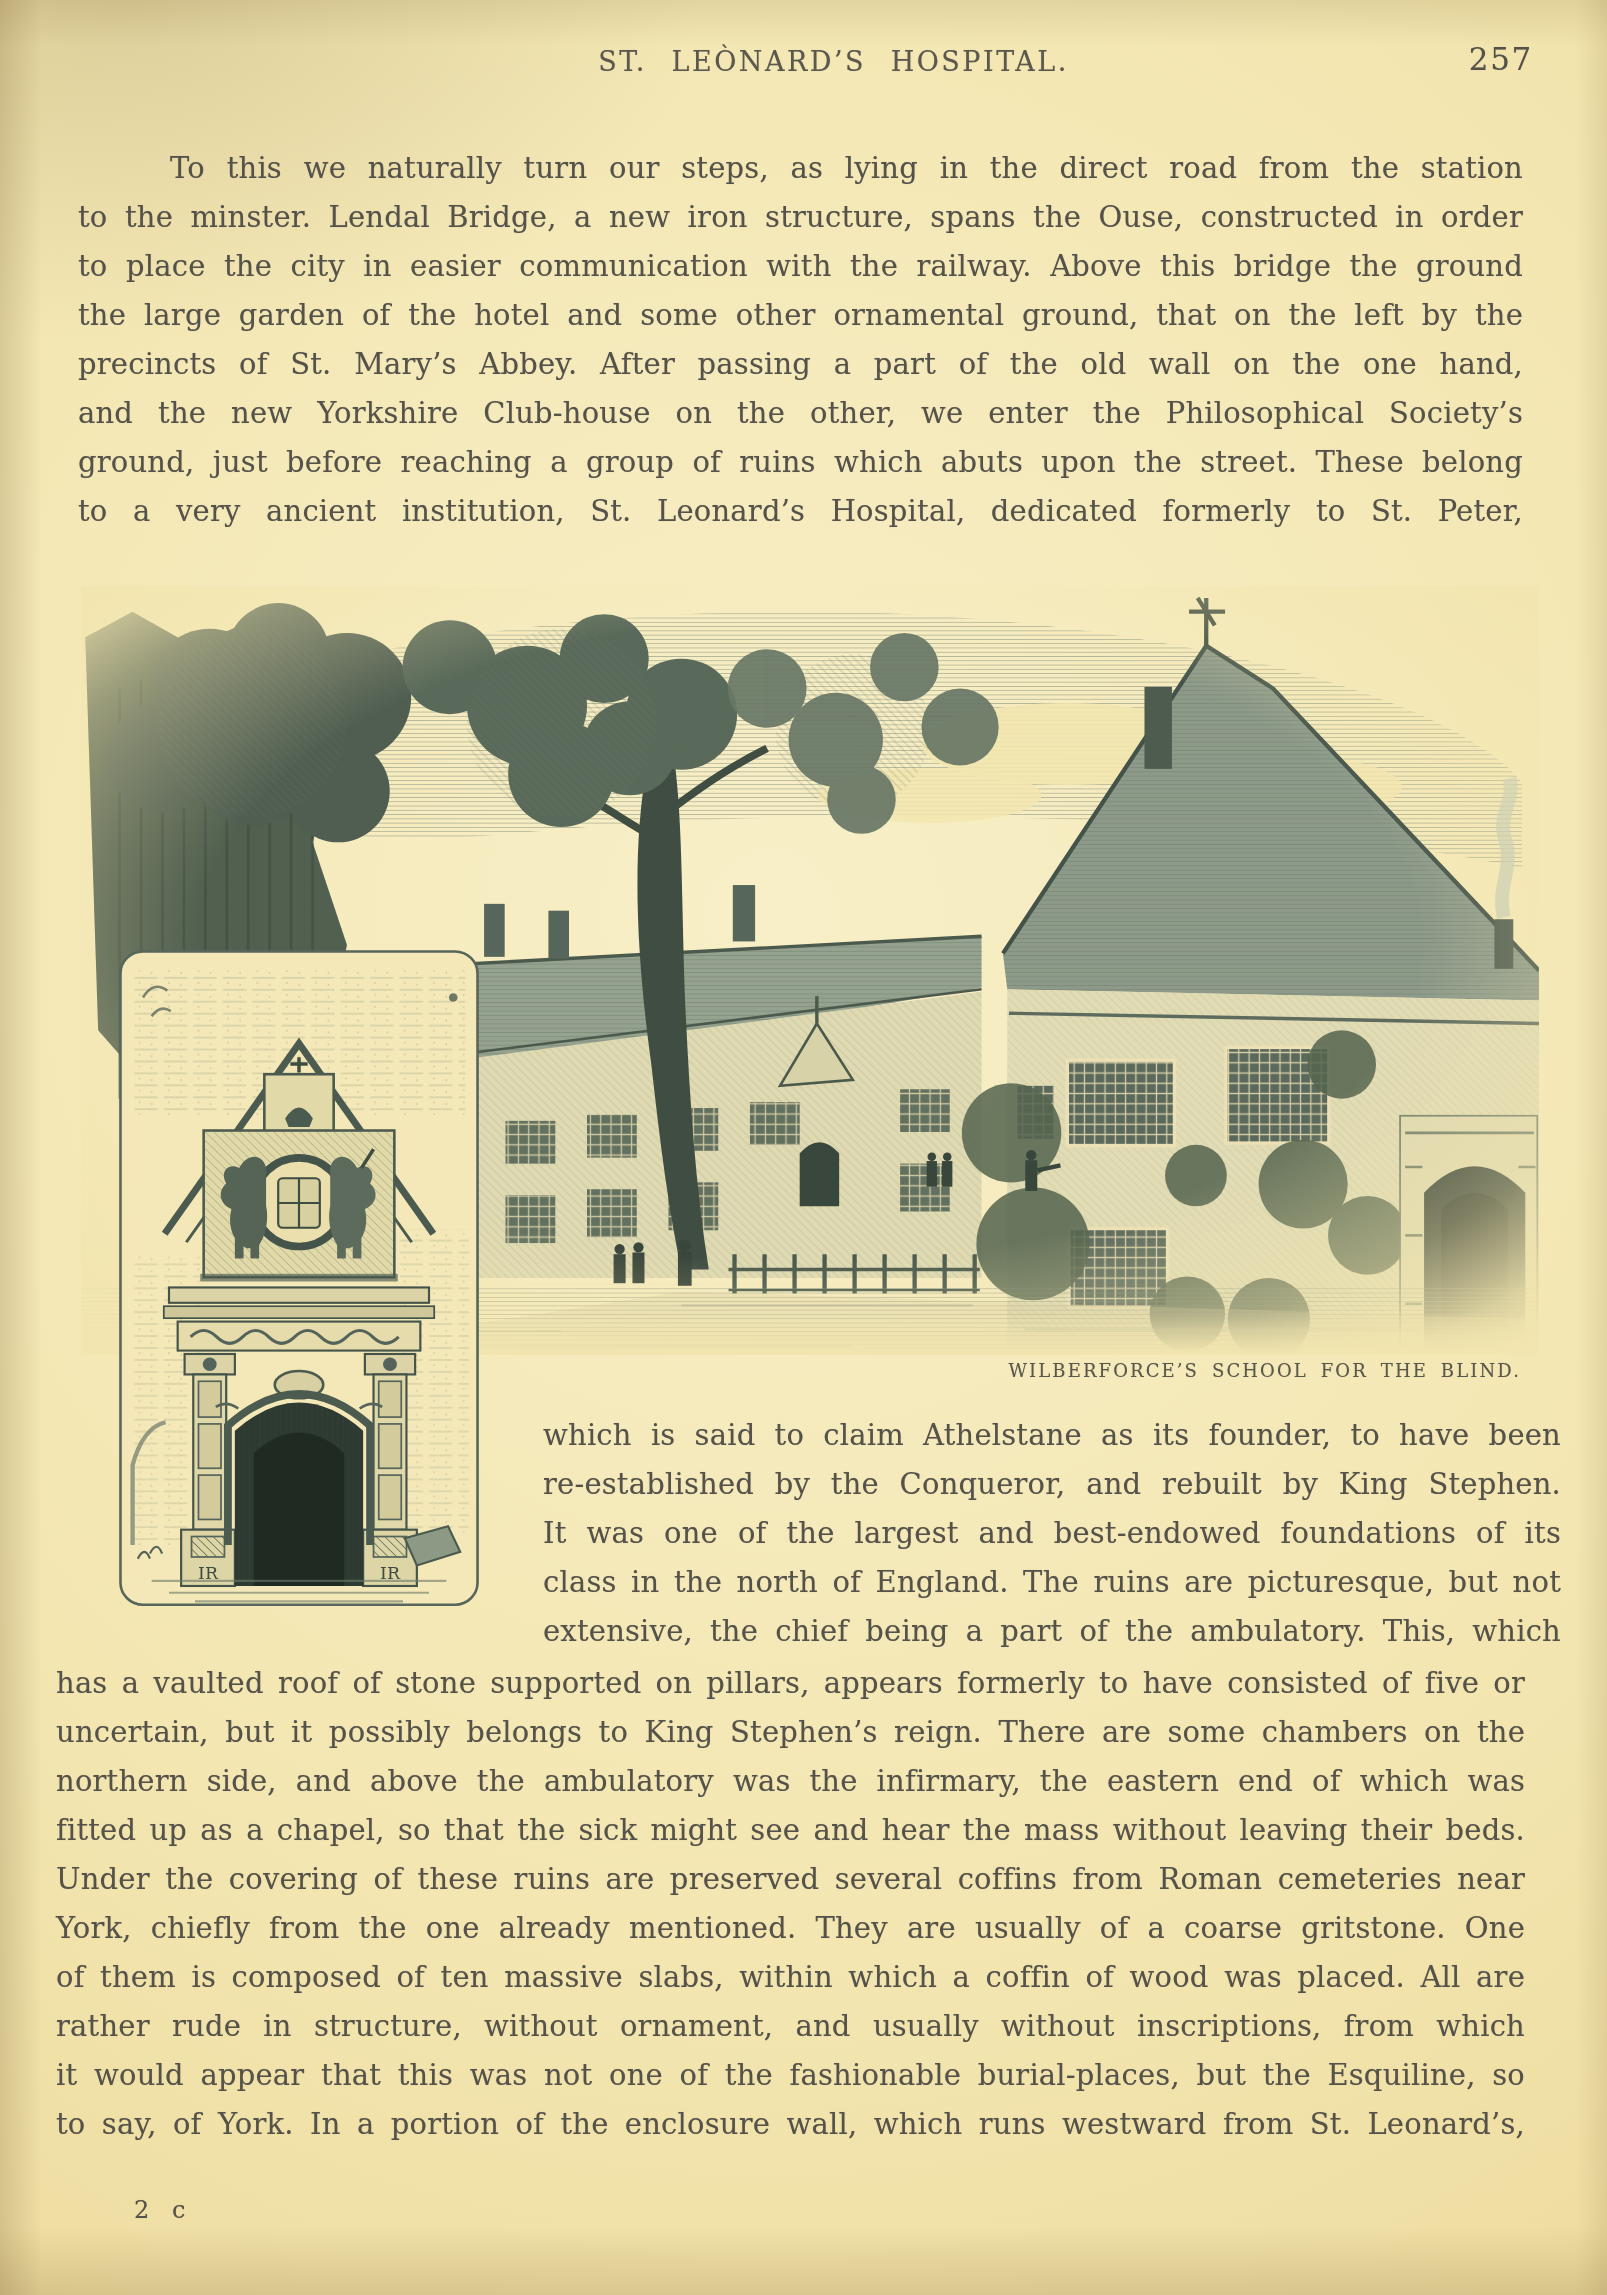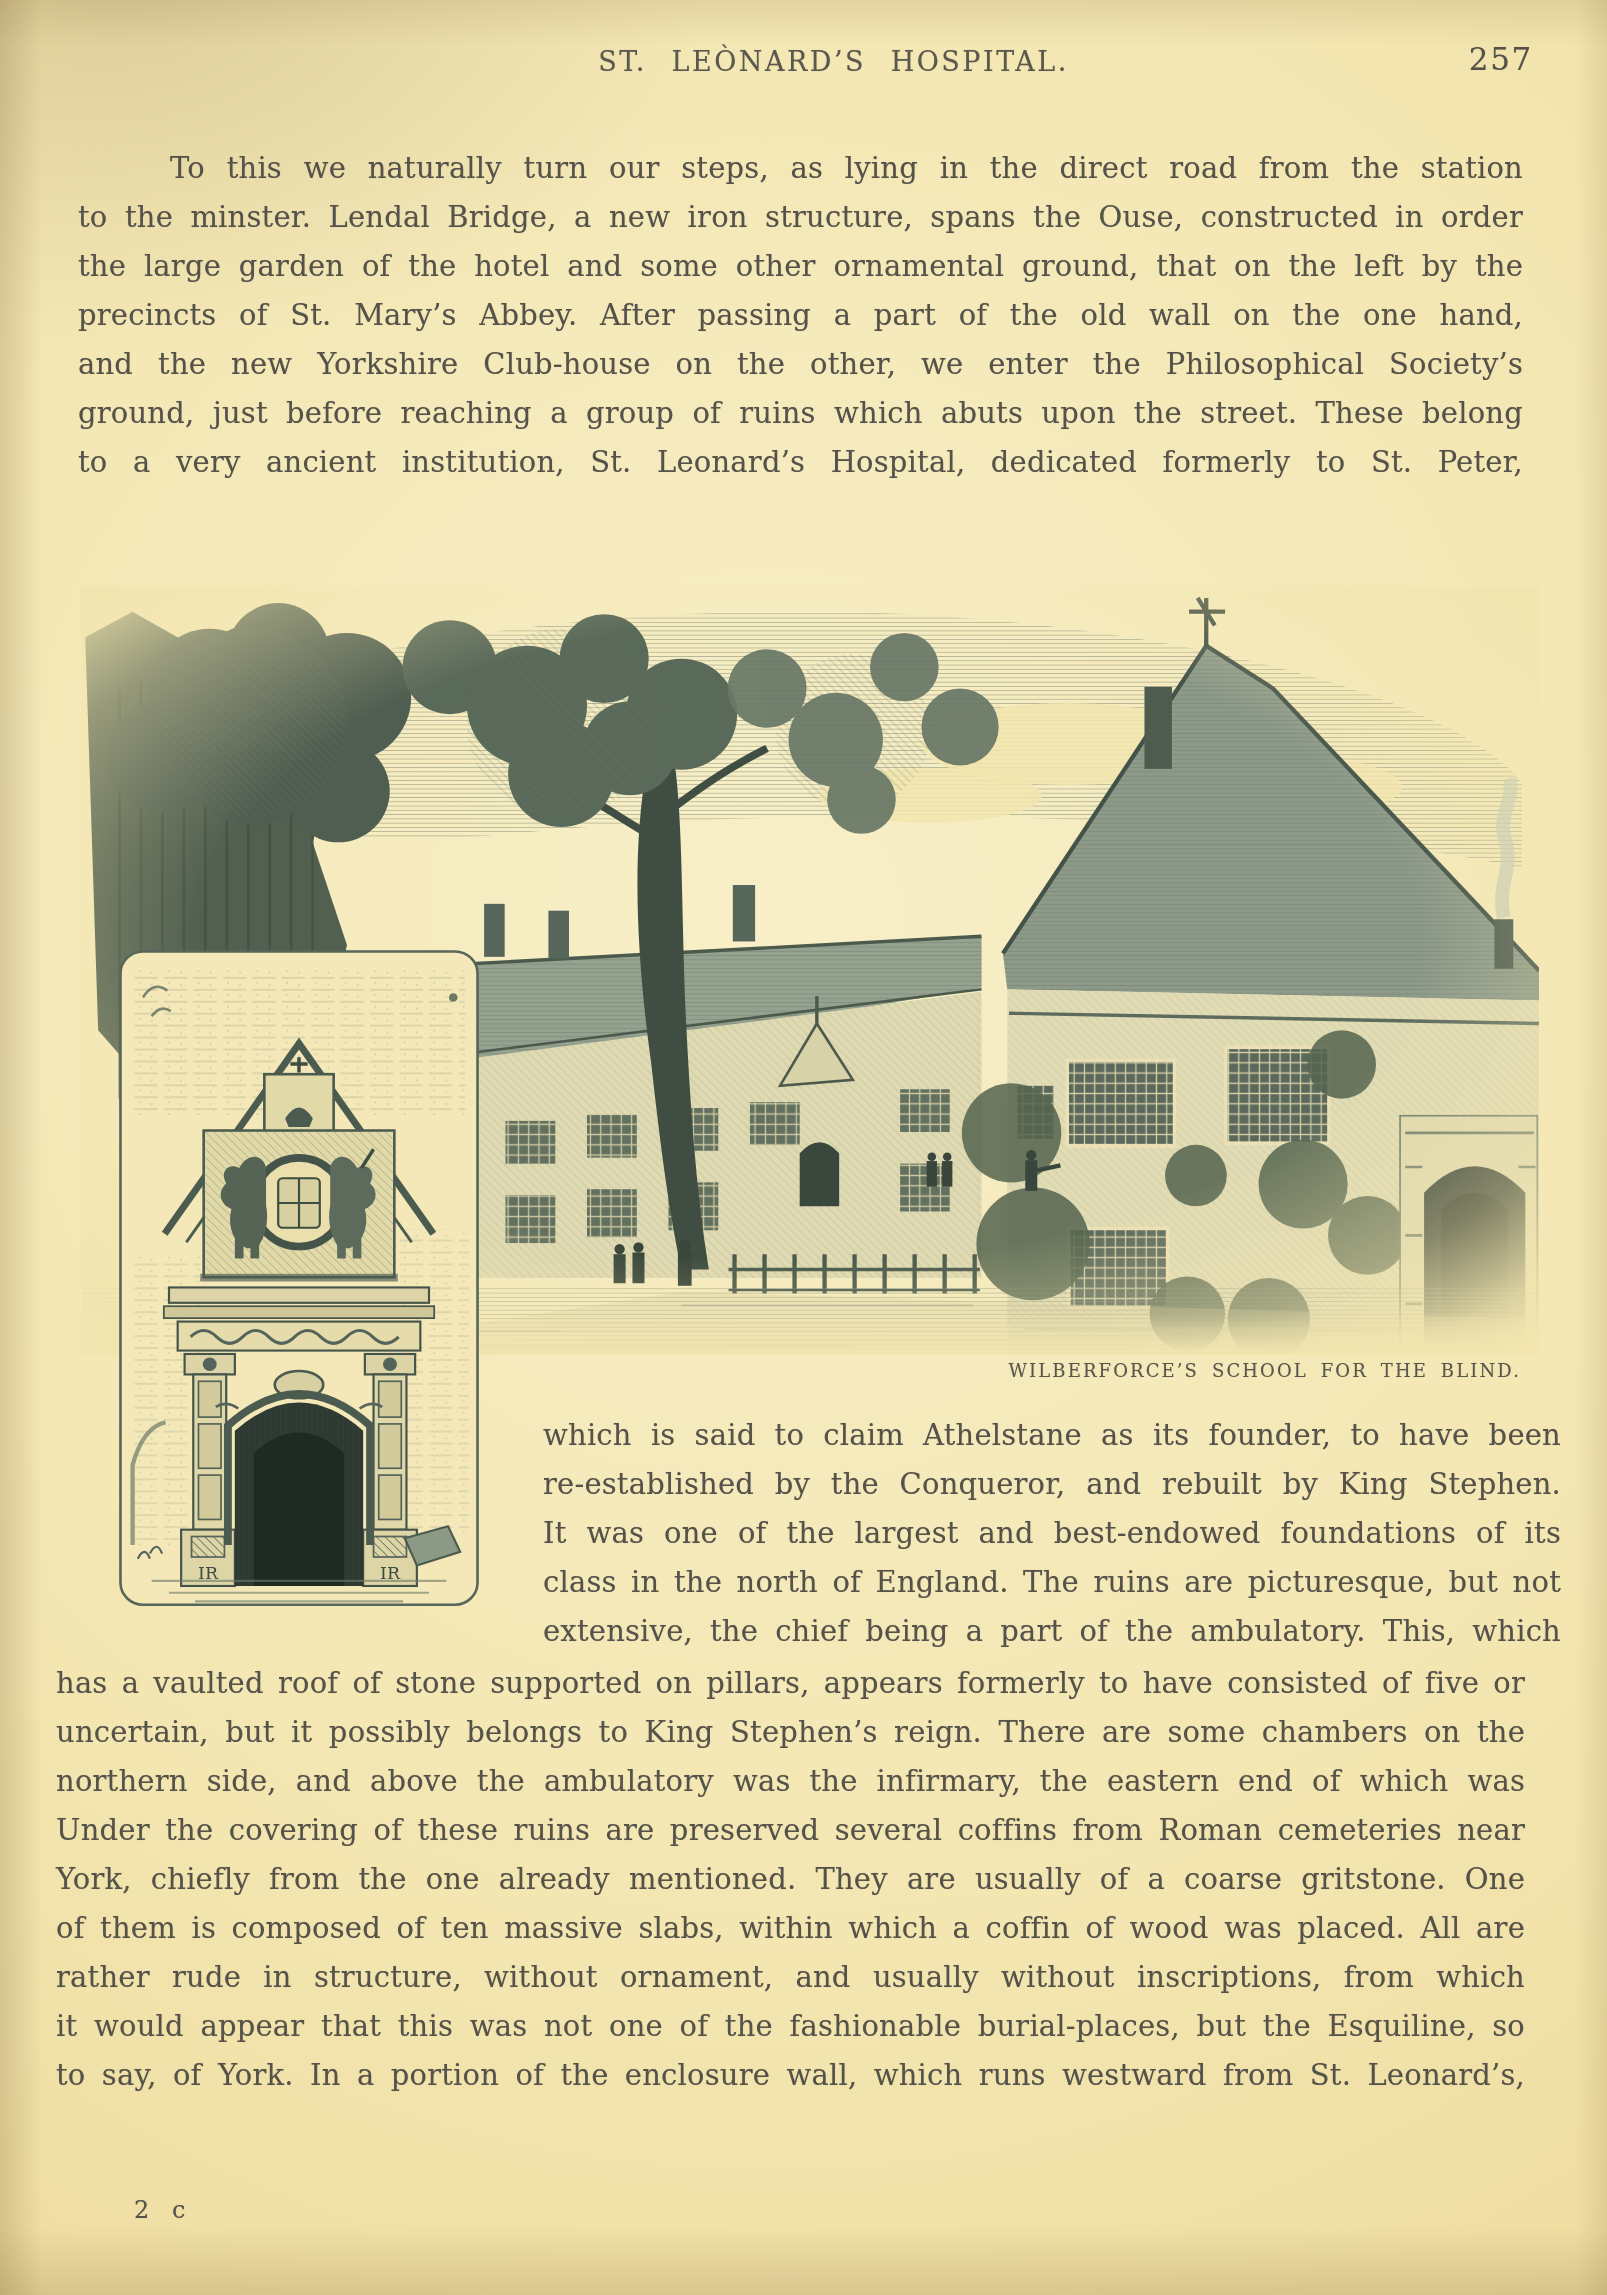--- a/index.html
+++ b/index.html
@@ -52,20 +52,21 @@
 <body>
 
 <div class="page">
 
   <div class="hdr-title">ST. LEÒNARD’S HOSPITAL.</div>
   <div class="hdr-num">257</div>
 
   <div class="para1">
     <div class="line indent">To this we naturally turn our steps, as lying in the direct road from the station</div>
     <div class="line">to the minster. Lendal Bridge, a new iron structure, spans the Ouse, constructed in order</div>
+    <div class="line">to place the city in easier communication with the railway. Above this bridge the ground</div>
     <div class="line">the large garden of the hotel and some other ornamental ground, that on the left by the</div>
     <div class="line">precincts of St. Mary’s Abbey. After passing a part of the old wall on the one hand,</div>
     <div class="line">and the new Yorkshire Club-house on the other, we enter the Philosophical Society’s</div>
     <div class="line">ground, just before reaching a group of ruins which abuts upon the street. These belong</div>
     <div class="line">to a very ancient institution, St. Leonard’s Hospital, dedicated formerly to St. Peter,</div>
   </div>
 
   <div class="engraving">
   <svg viewBox="0 0 1700 900" preserveAspectRatio="none">
     <defs>
@@ -365,20 +366,21 @@
     <div class="line">re-established by the Conqueror, and rebuilt by King Stephen.</div>
     <div class="line">It was one of the largest and best-endowed foundations of its</div>
     <div class="line">class in the north of England. The ruins are picturesque, but not</div>
     <div class="line">extensive, the chief being a part of the ambulatory. This, which</div>
   </div>
 
   <div class="para2b">
     <div class="line">has a vaulted roof of stone supported on pillars, appears formerly to have consisted of five or</div>
     <div class="line">uncertain, but it possibly belongs to King Stephen’s reign. There are some chambers on the</div>
     <div class="line">northern side, and above the ambulatory was the infirmary, the eastern end of which was</div>
+    <div class="line">fitted up as a chapel, so that the sick might see and hear the mass without leaving their beds.</div>
     <div class="line">Under the covering of these ruins are preserved several coffins from Roman cemeteries near</div>
     <div class="line">York, chiefly from the one already mentioned. They are usually of a coarse gritstone. One</div>
     <div class="line">of them is composed of ten massive slabs, within which a coffin of wood was placed. All are</div>
     <div class="line">rather rude in structure, without ornament, and usually without inscriptions, from which</div>
     <div class="line">it would appear that this was not one of the fashionable burial-places, but the Esquiline, so</div>
     <div class="line">to say, of York. In a portion of the enclosure wall, which runs westward from St. Leonard’s,</div>
   </div>
 
   <div class="sig">2 c</div>
 

